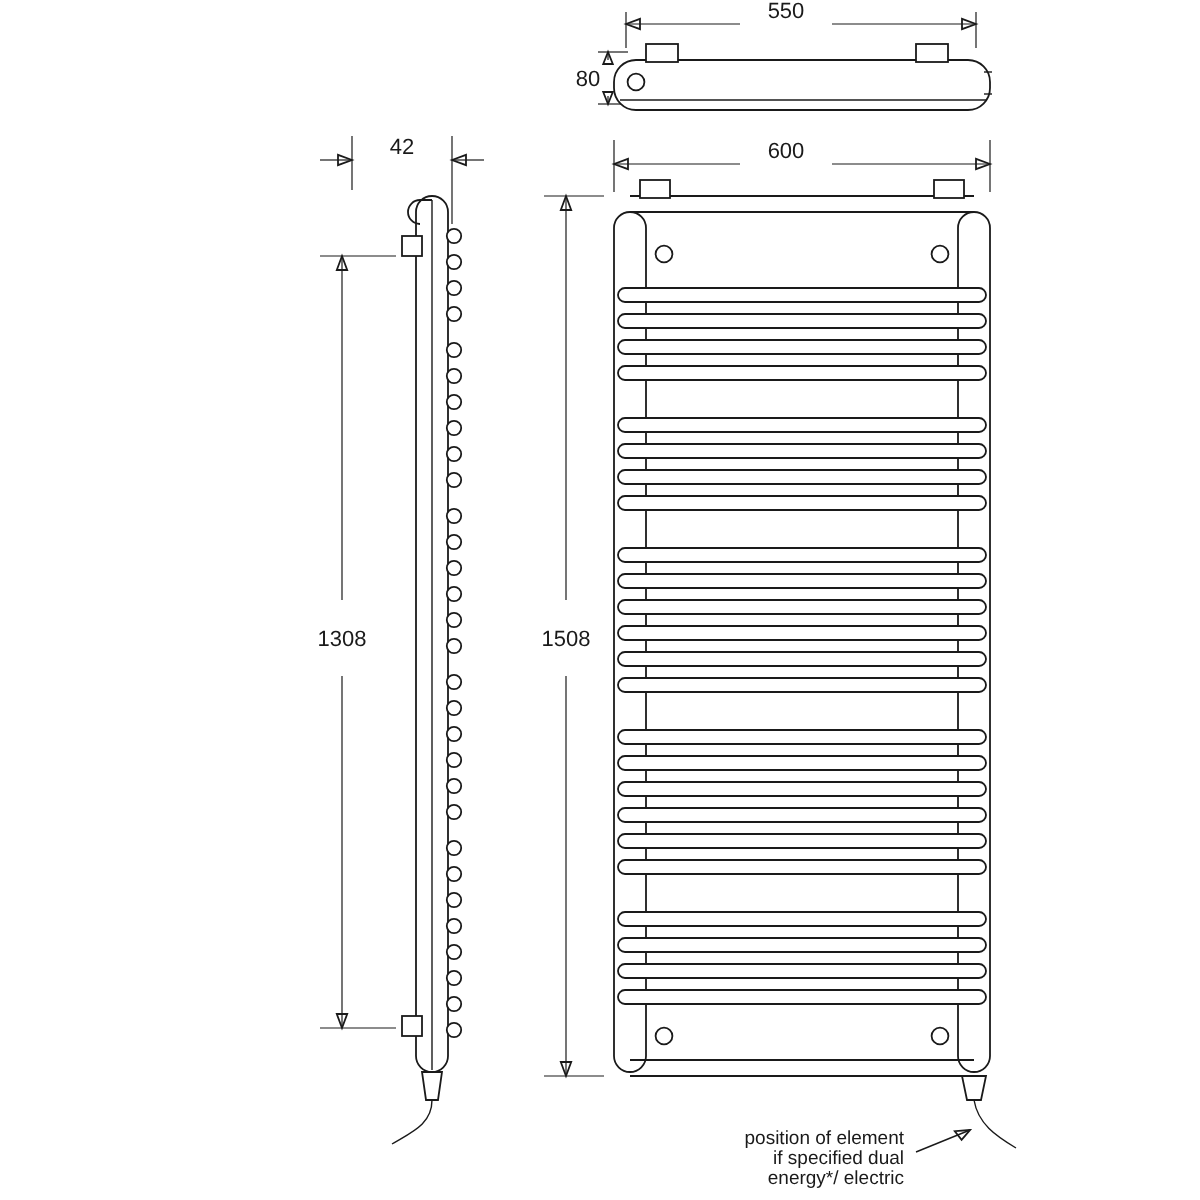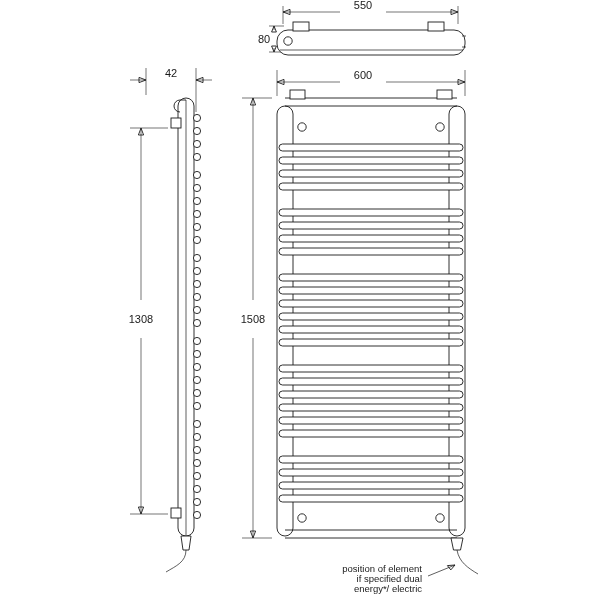--- a/index.html
+++ b/index.html
@@ -11,20 +11,21 @@
     width: 600px;
     height: 600px;
     font-family: "Liberation Sans", sans-serif;
     color: #1a1a1a;
     overflow: hidden;
   }
   #stage {
     position: relative;
     width: 488px;
     height: 600px;
+    margin-left: 30px;
   }
   svg.drawing {
     position: absolute;
     left: 0;
     top: 0;
     width: 600px;
     height: 600px;
   }
   .dim-text {
     font-family: "Liberation Sans", sans-serif;

